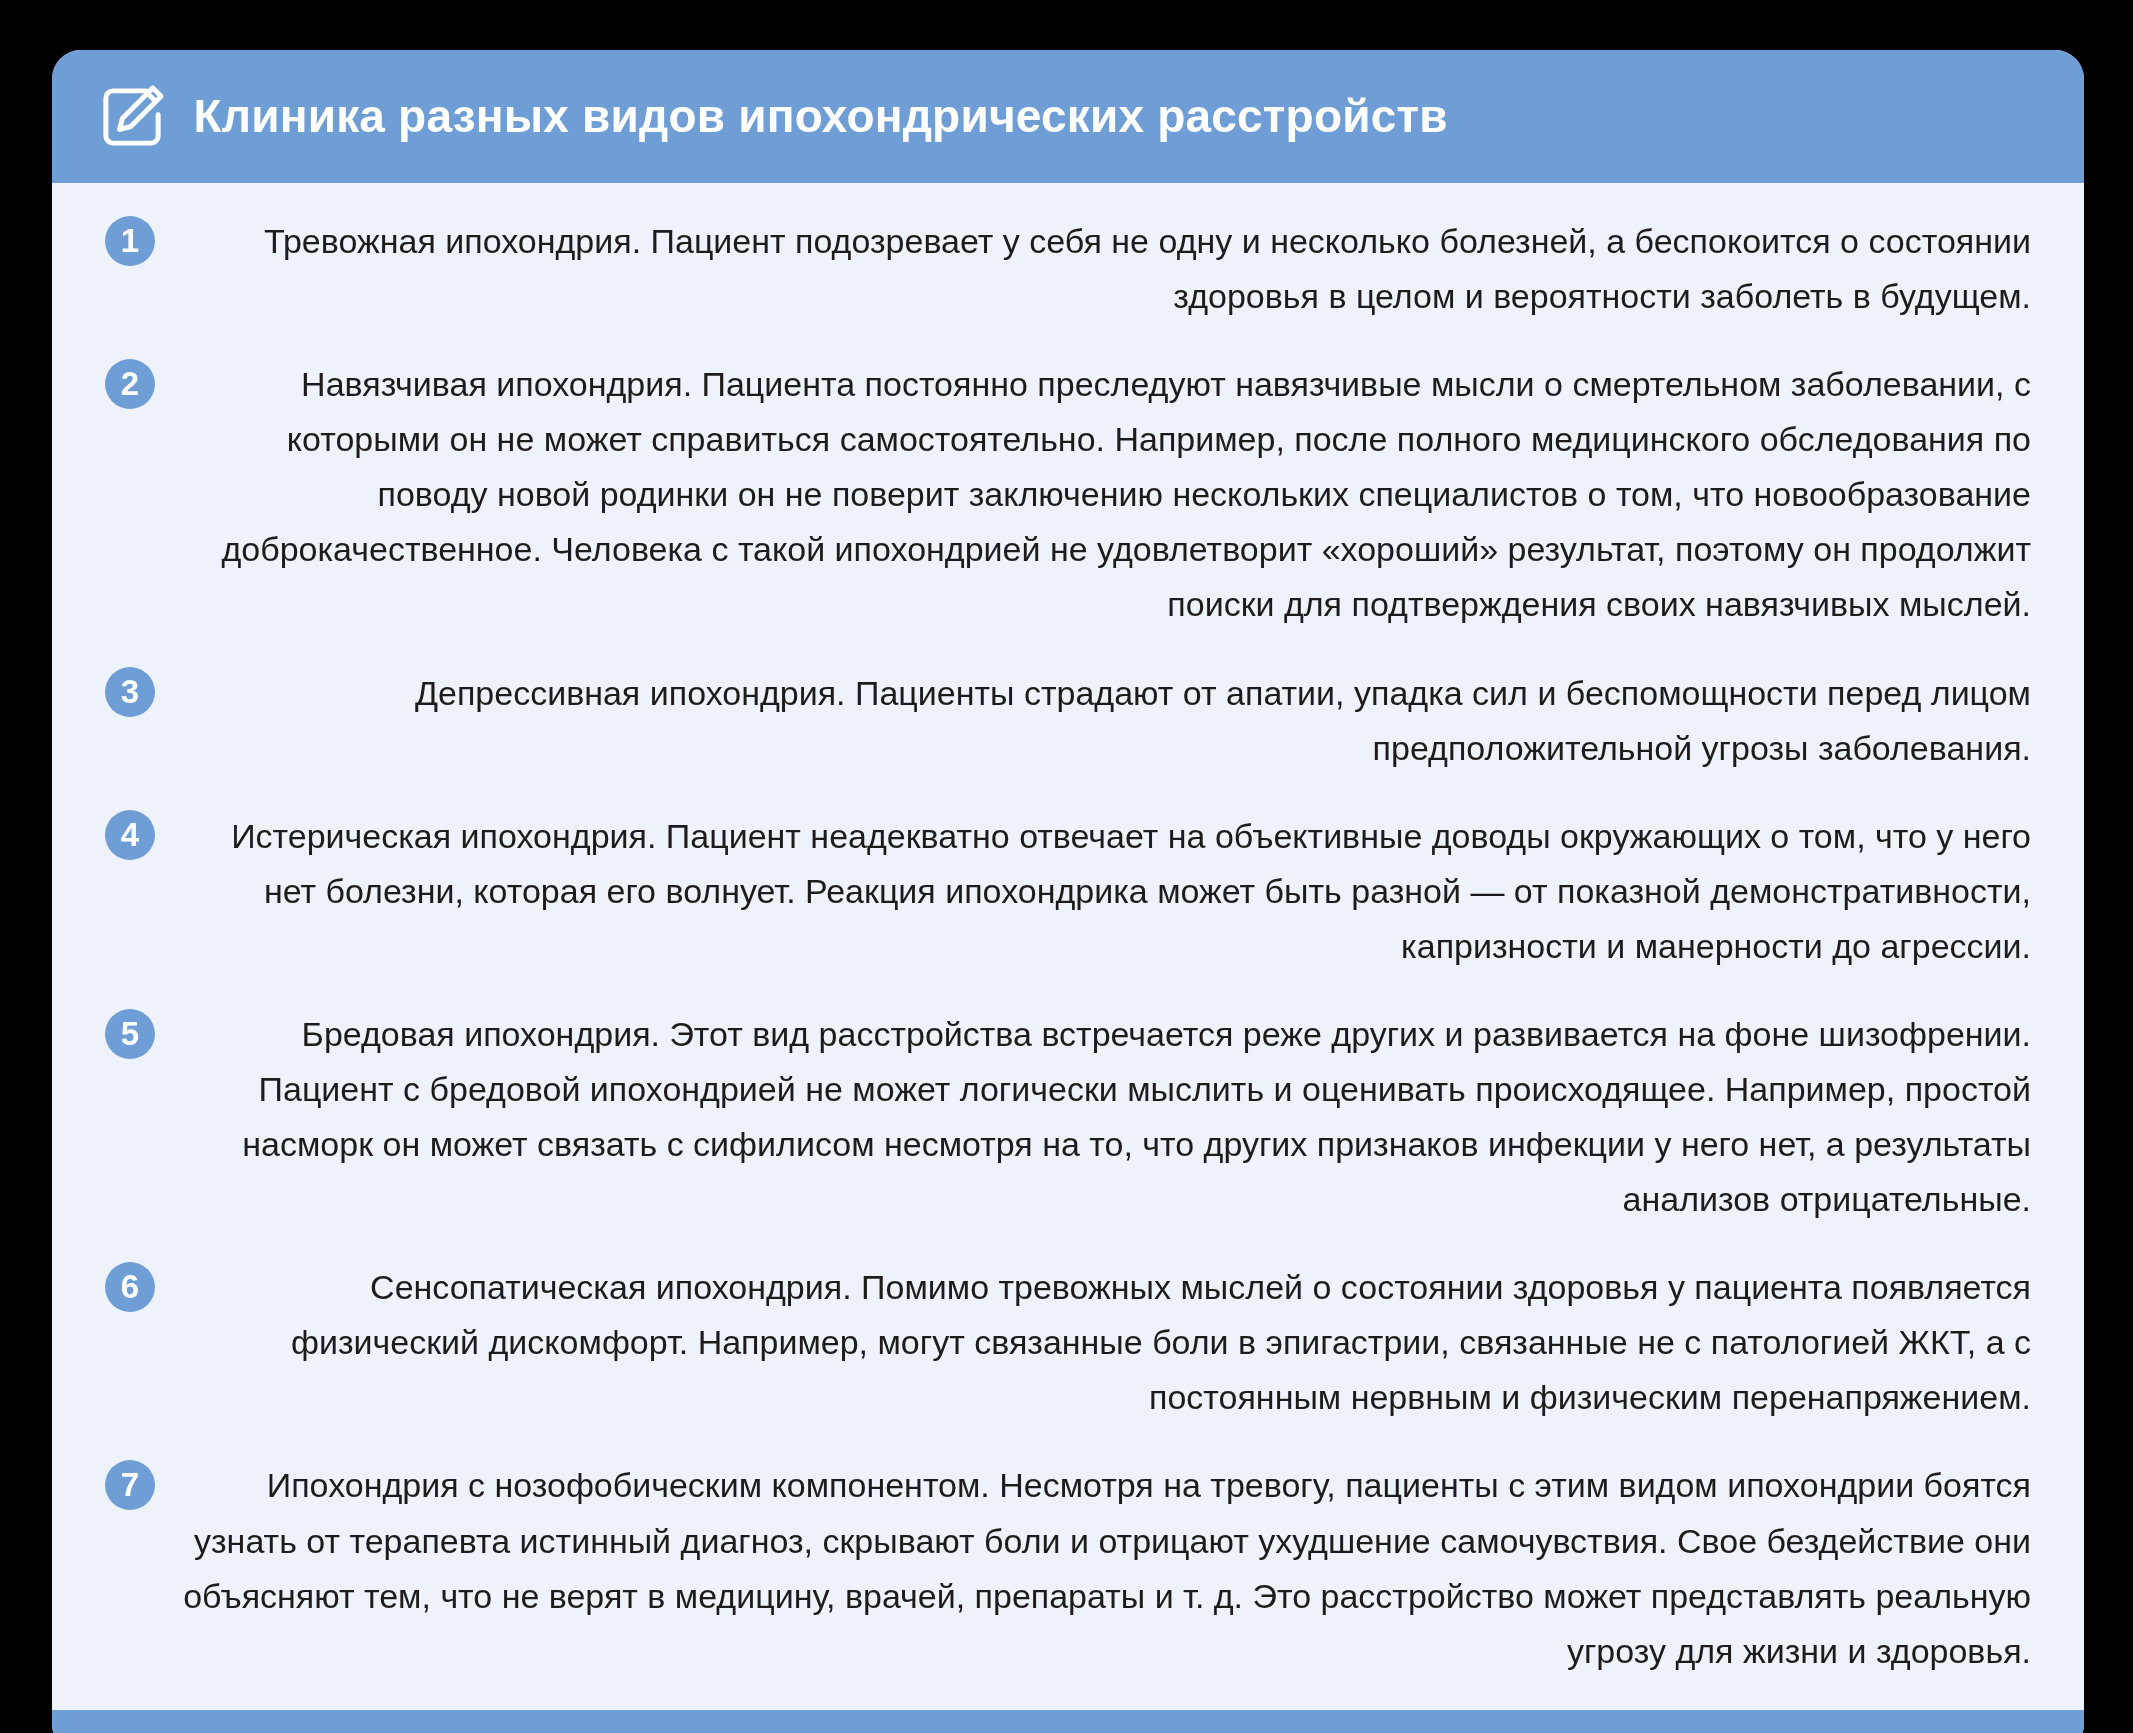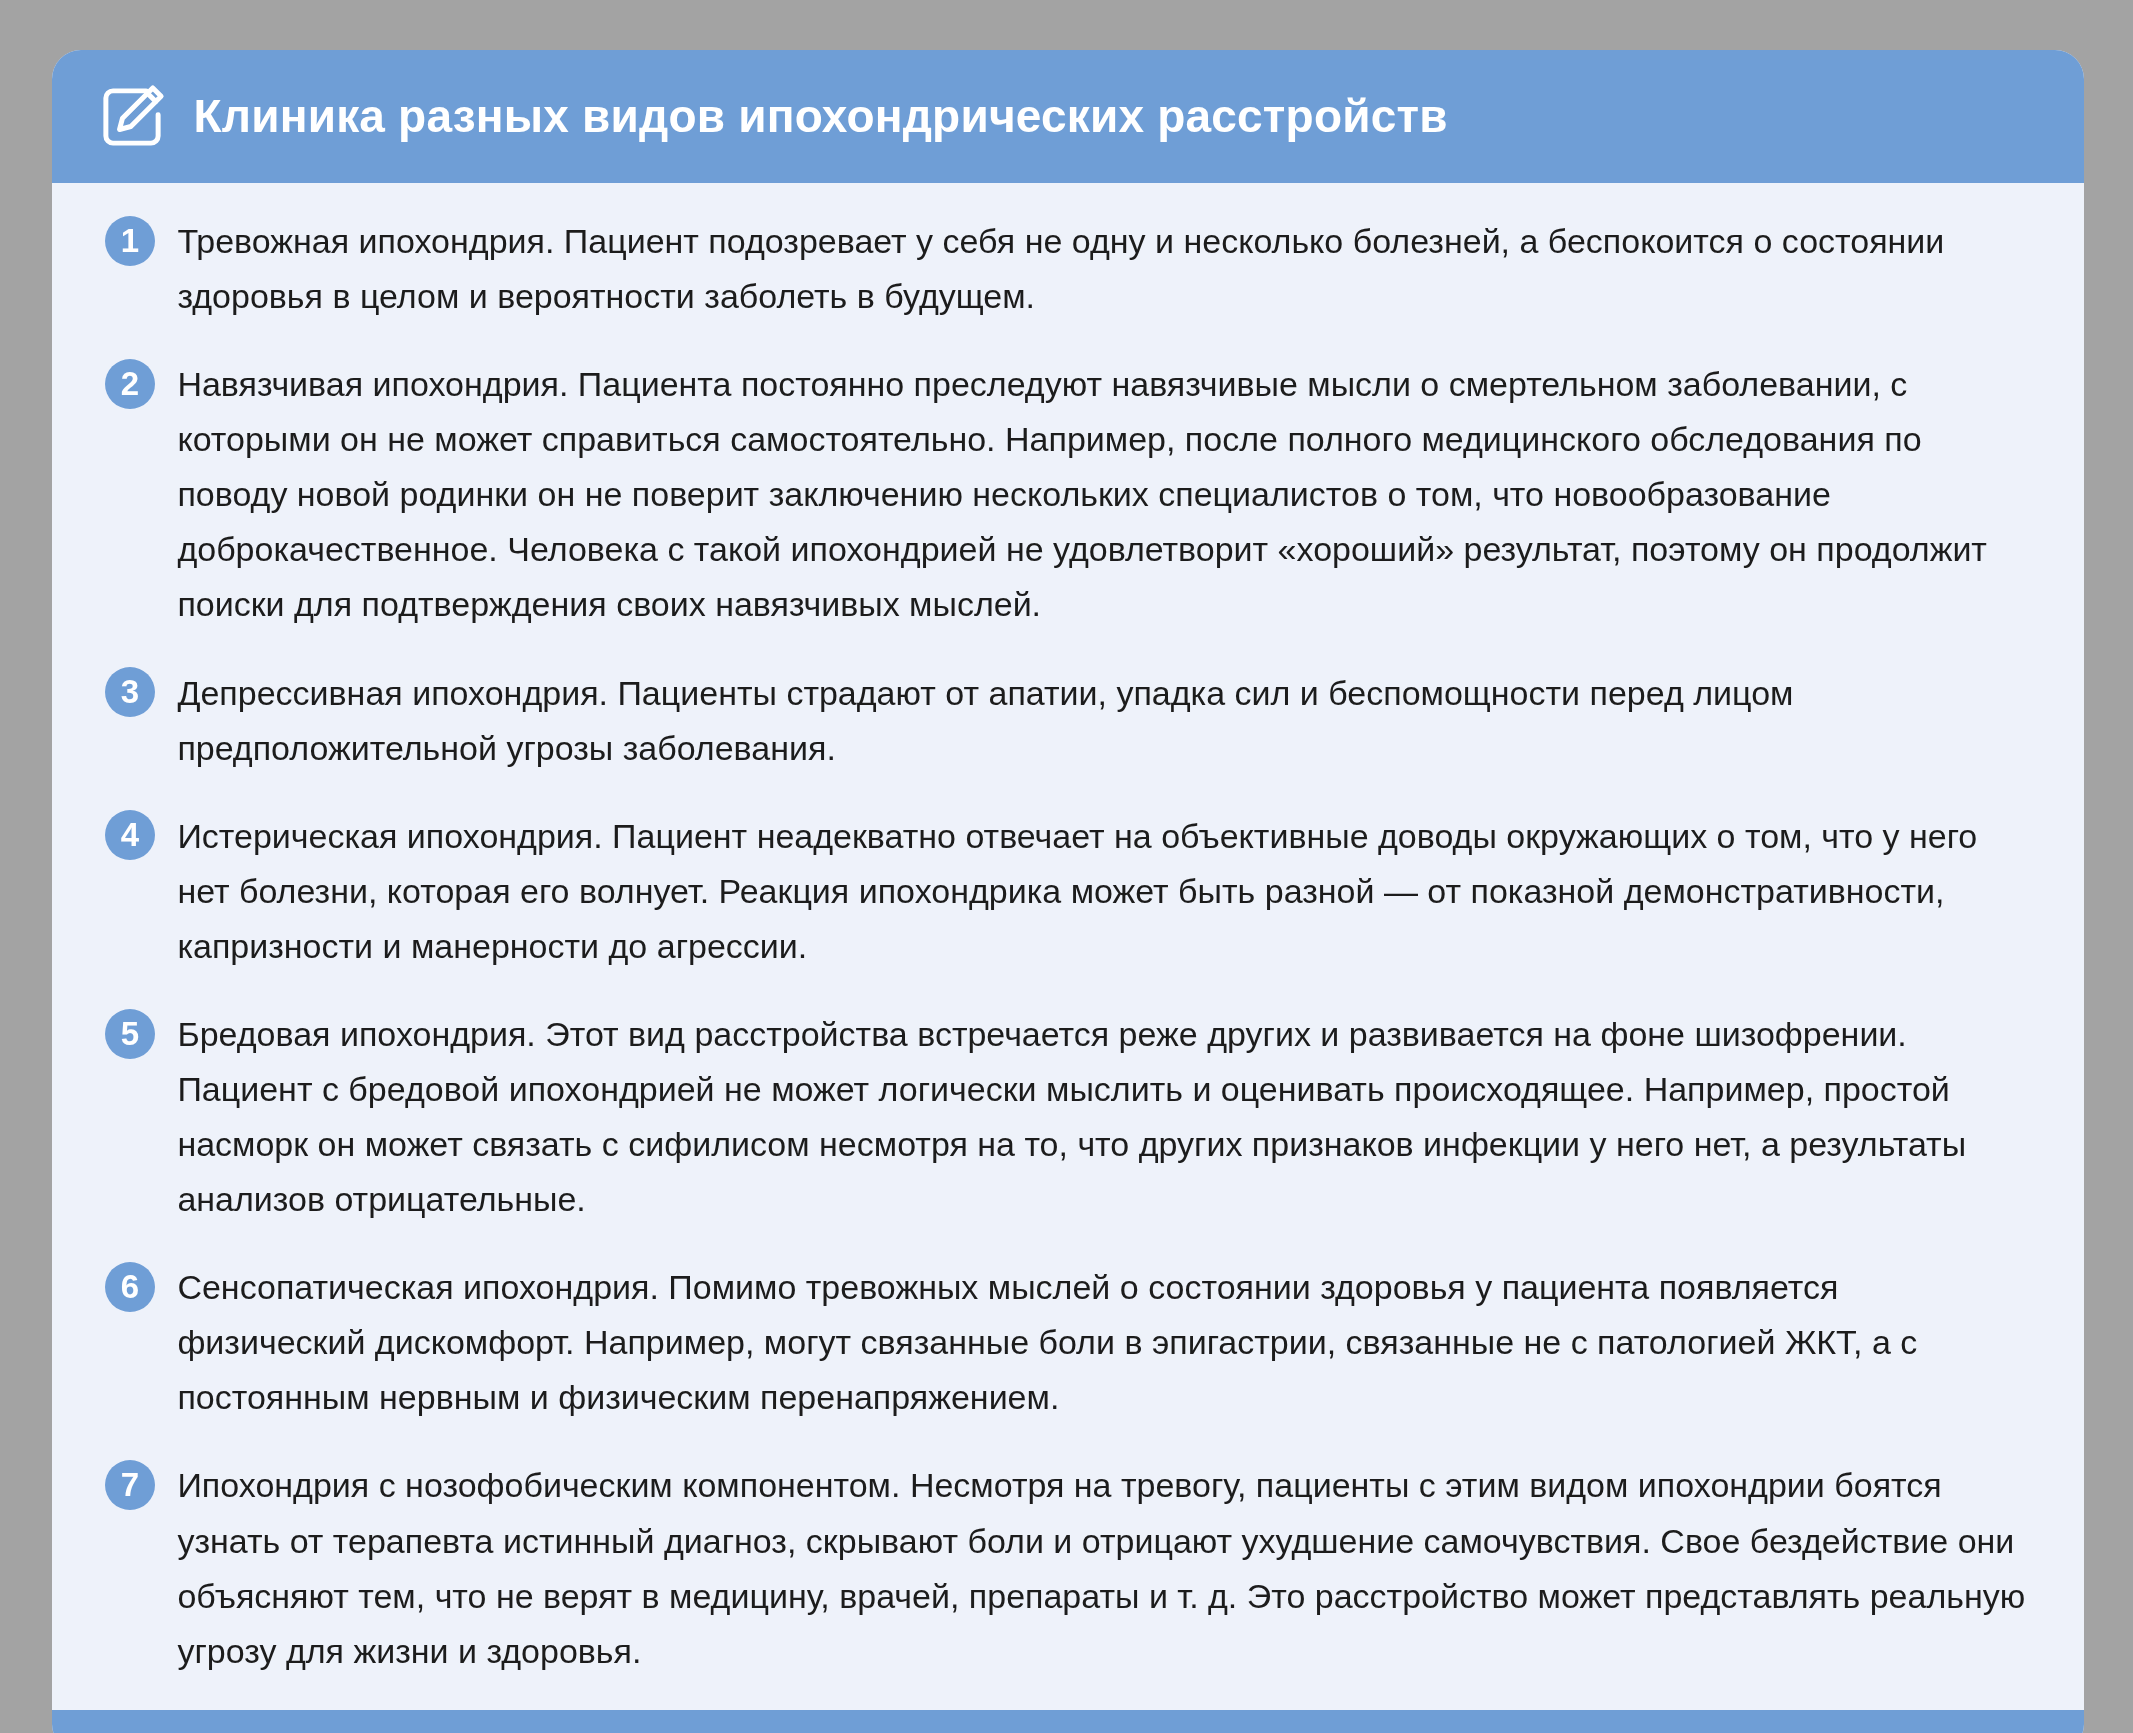--- a/index.html
+++ b/index.html
@@ -12,21 +12,21 @@
     width: 2134px;
     height: 1734px;
     font-family: "Liberation Sans", "DejaVu Sans", sans-serif;
     -webkit-font-smoothing: antialiased;
   }
 
   .page {
     position: relative;
     width: 2134px;
     height: 1734px;
-    background: #a3a3a3;
+    background: #000000;
     overflow: hidden;
   }
 
   
   .card {
     position: absolute;
     left: 52px;
     top: 50px;
     width: 2032px;
     background: #eef2fa;
@@ -97,21 +97,21 @@
     margin-top: 1.7px;
     margin-right: 22.4px;
     box-sizing: border-box;
   }
 
   .item-text {
     flex: 1 1 auto;
     color: #1c1c1c;
     font-size: 34px;
     line-height: 1.62;
-    text-align: left;
+    text-align: right;
     padding-top: 0px;
   }
 
   
   .card-footer {
     background: #6f9ed6;
     height: 43px;
     width: 100%;
   }
 </style>

